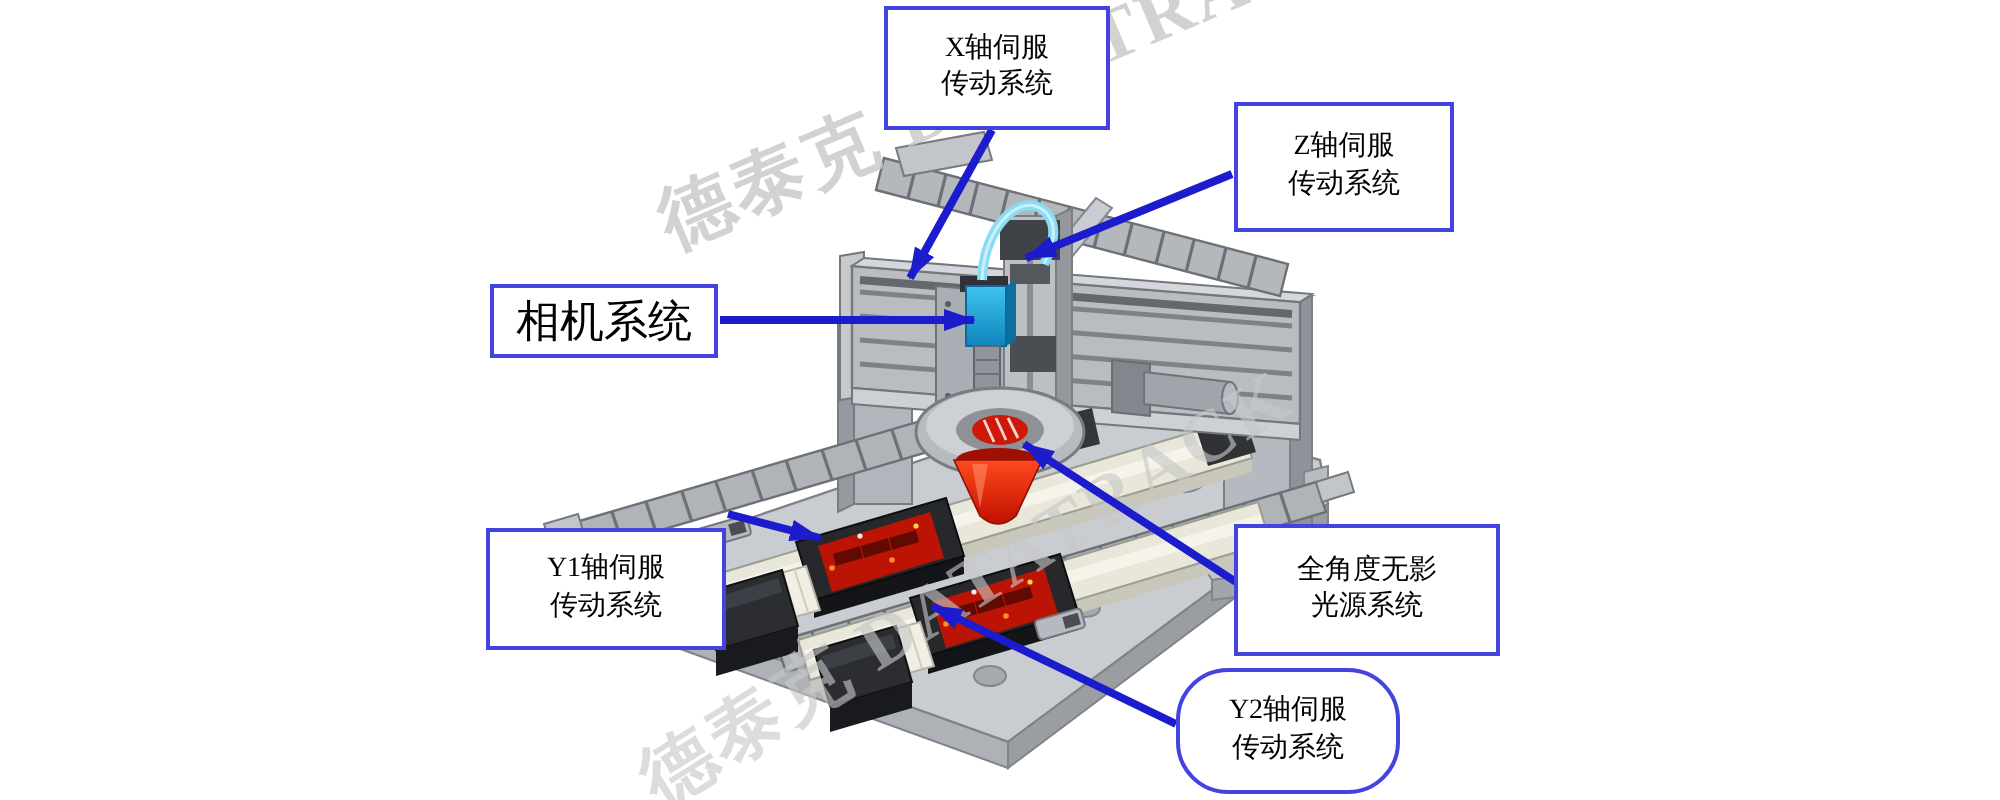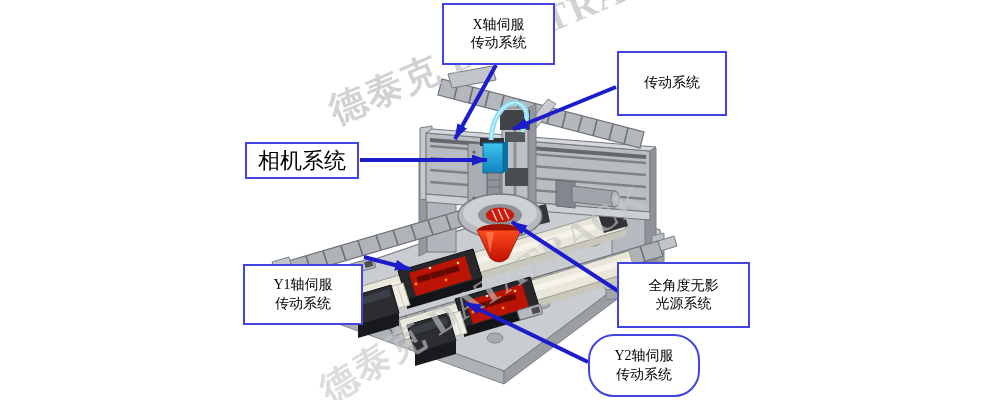--- a/index.html
+++ b/index.html
@@ -200,20 +200,21 @@
     <line x1="618" y1="291" x2="512" y2="222" marker-end="url(#ah)"></line>
     <line x1="588" y1="362" x2="466" y2="303" marker-end="url(#ah)"></line>
   </g>
 </svg>
 
 <div class="callout" id="co-x">
   <span class="ln">X轴伺服</span>
   <span class="ln">传动系统</span>
 </div>
 <div class="callout" id="co-z">
+  <span class="ln">Z轴伺服</span>
   <span class="ln">传动系统</span>
 </div>
 <div class="callout" id="co-cam">
   <span class="ln">相机系统</span>
 </div>
 <div class="callout" id="co-y1">
   <span class="ln">Y1轴伺服</span>
   <span class="ln">传动系统</span>
 </div>
 <div class="callout" id="co-light">

